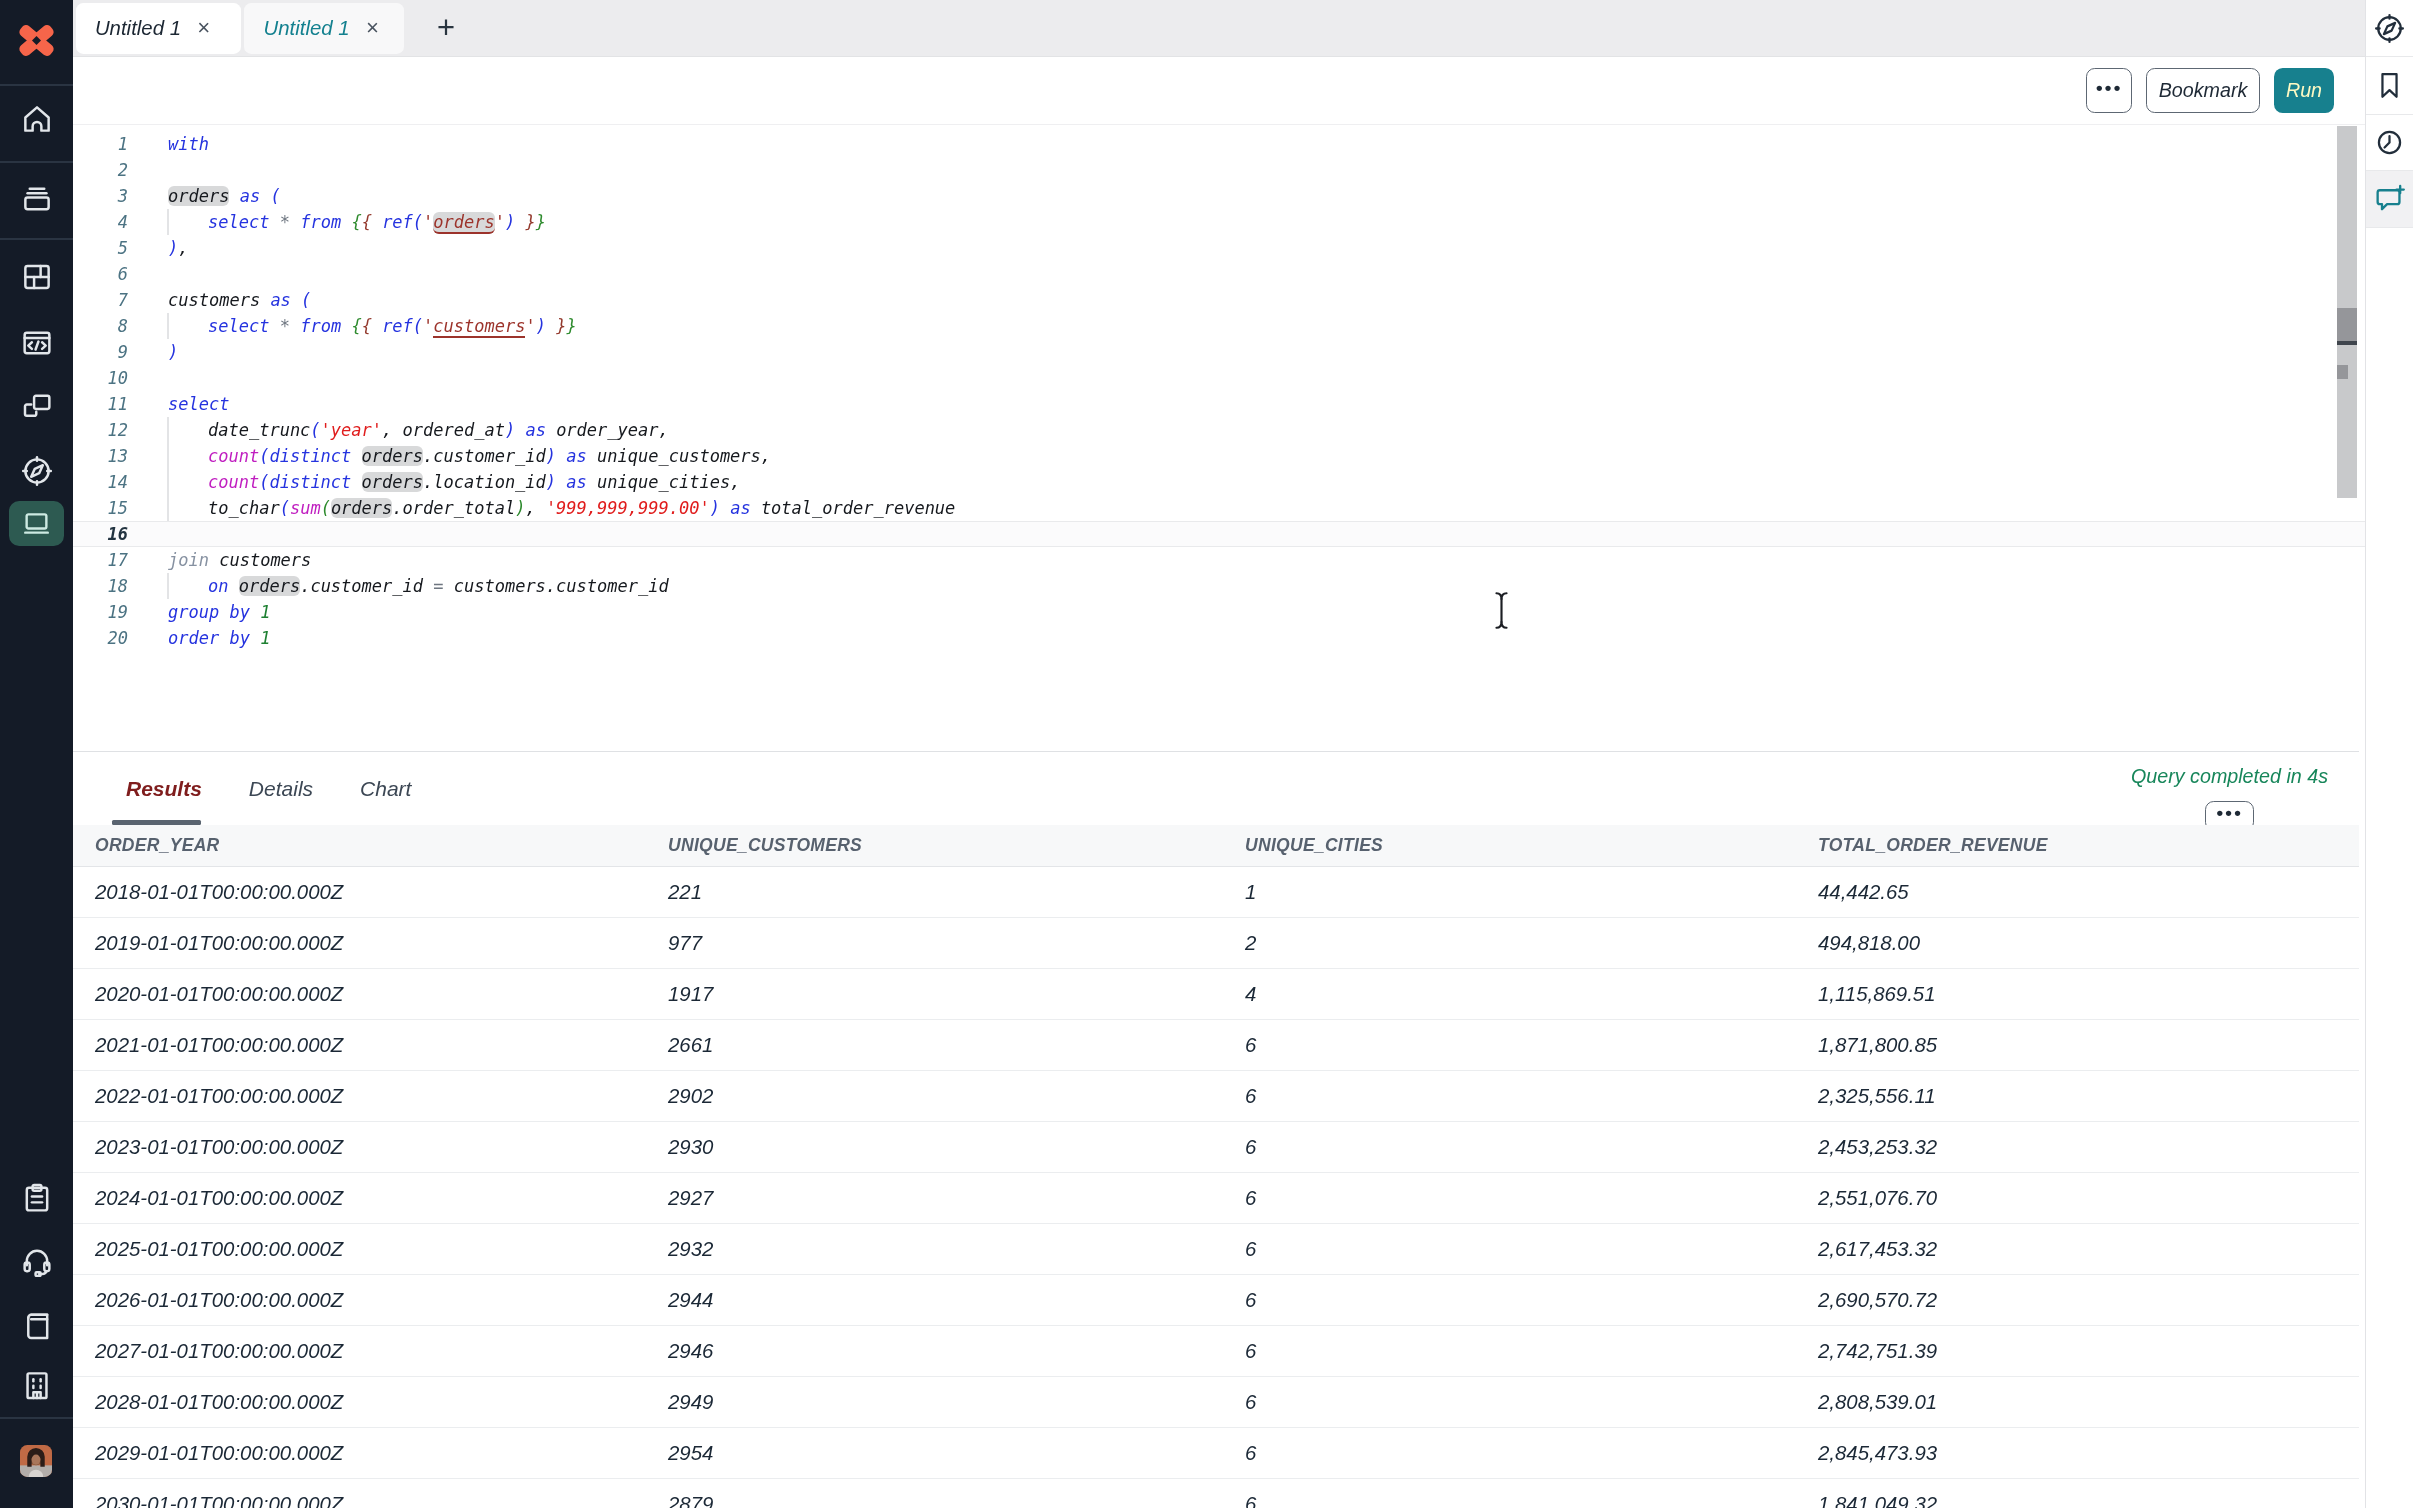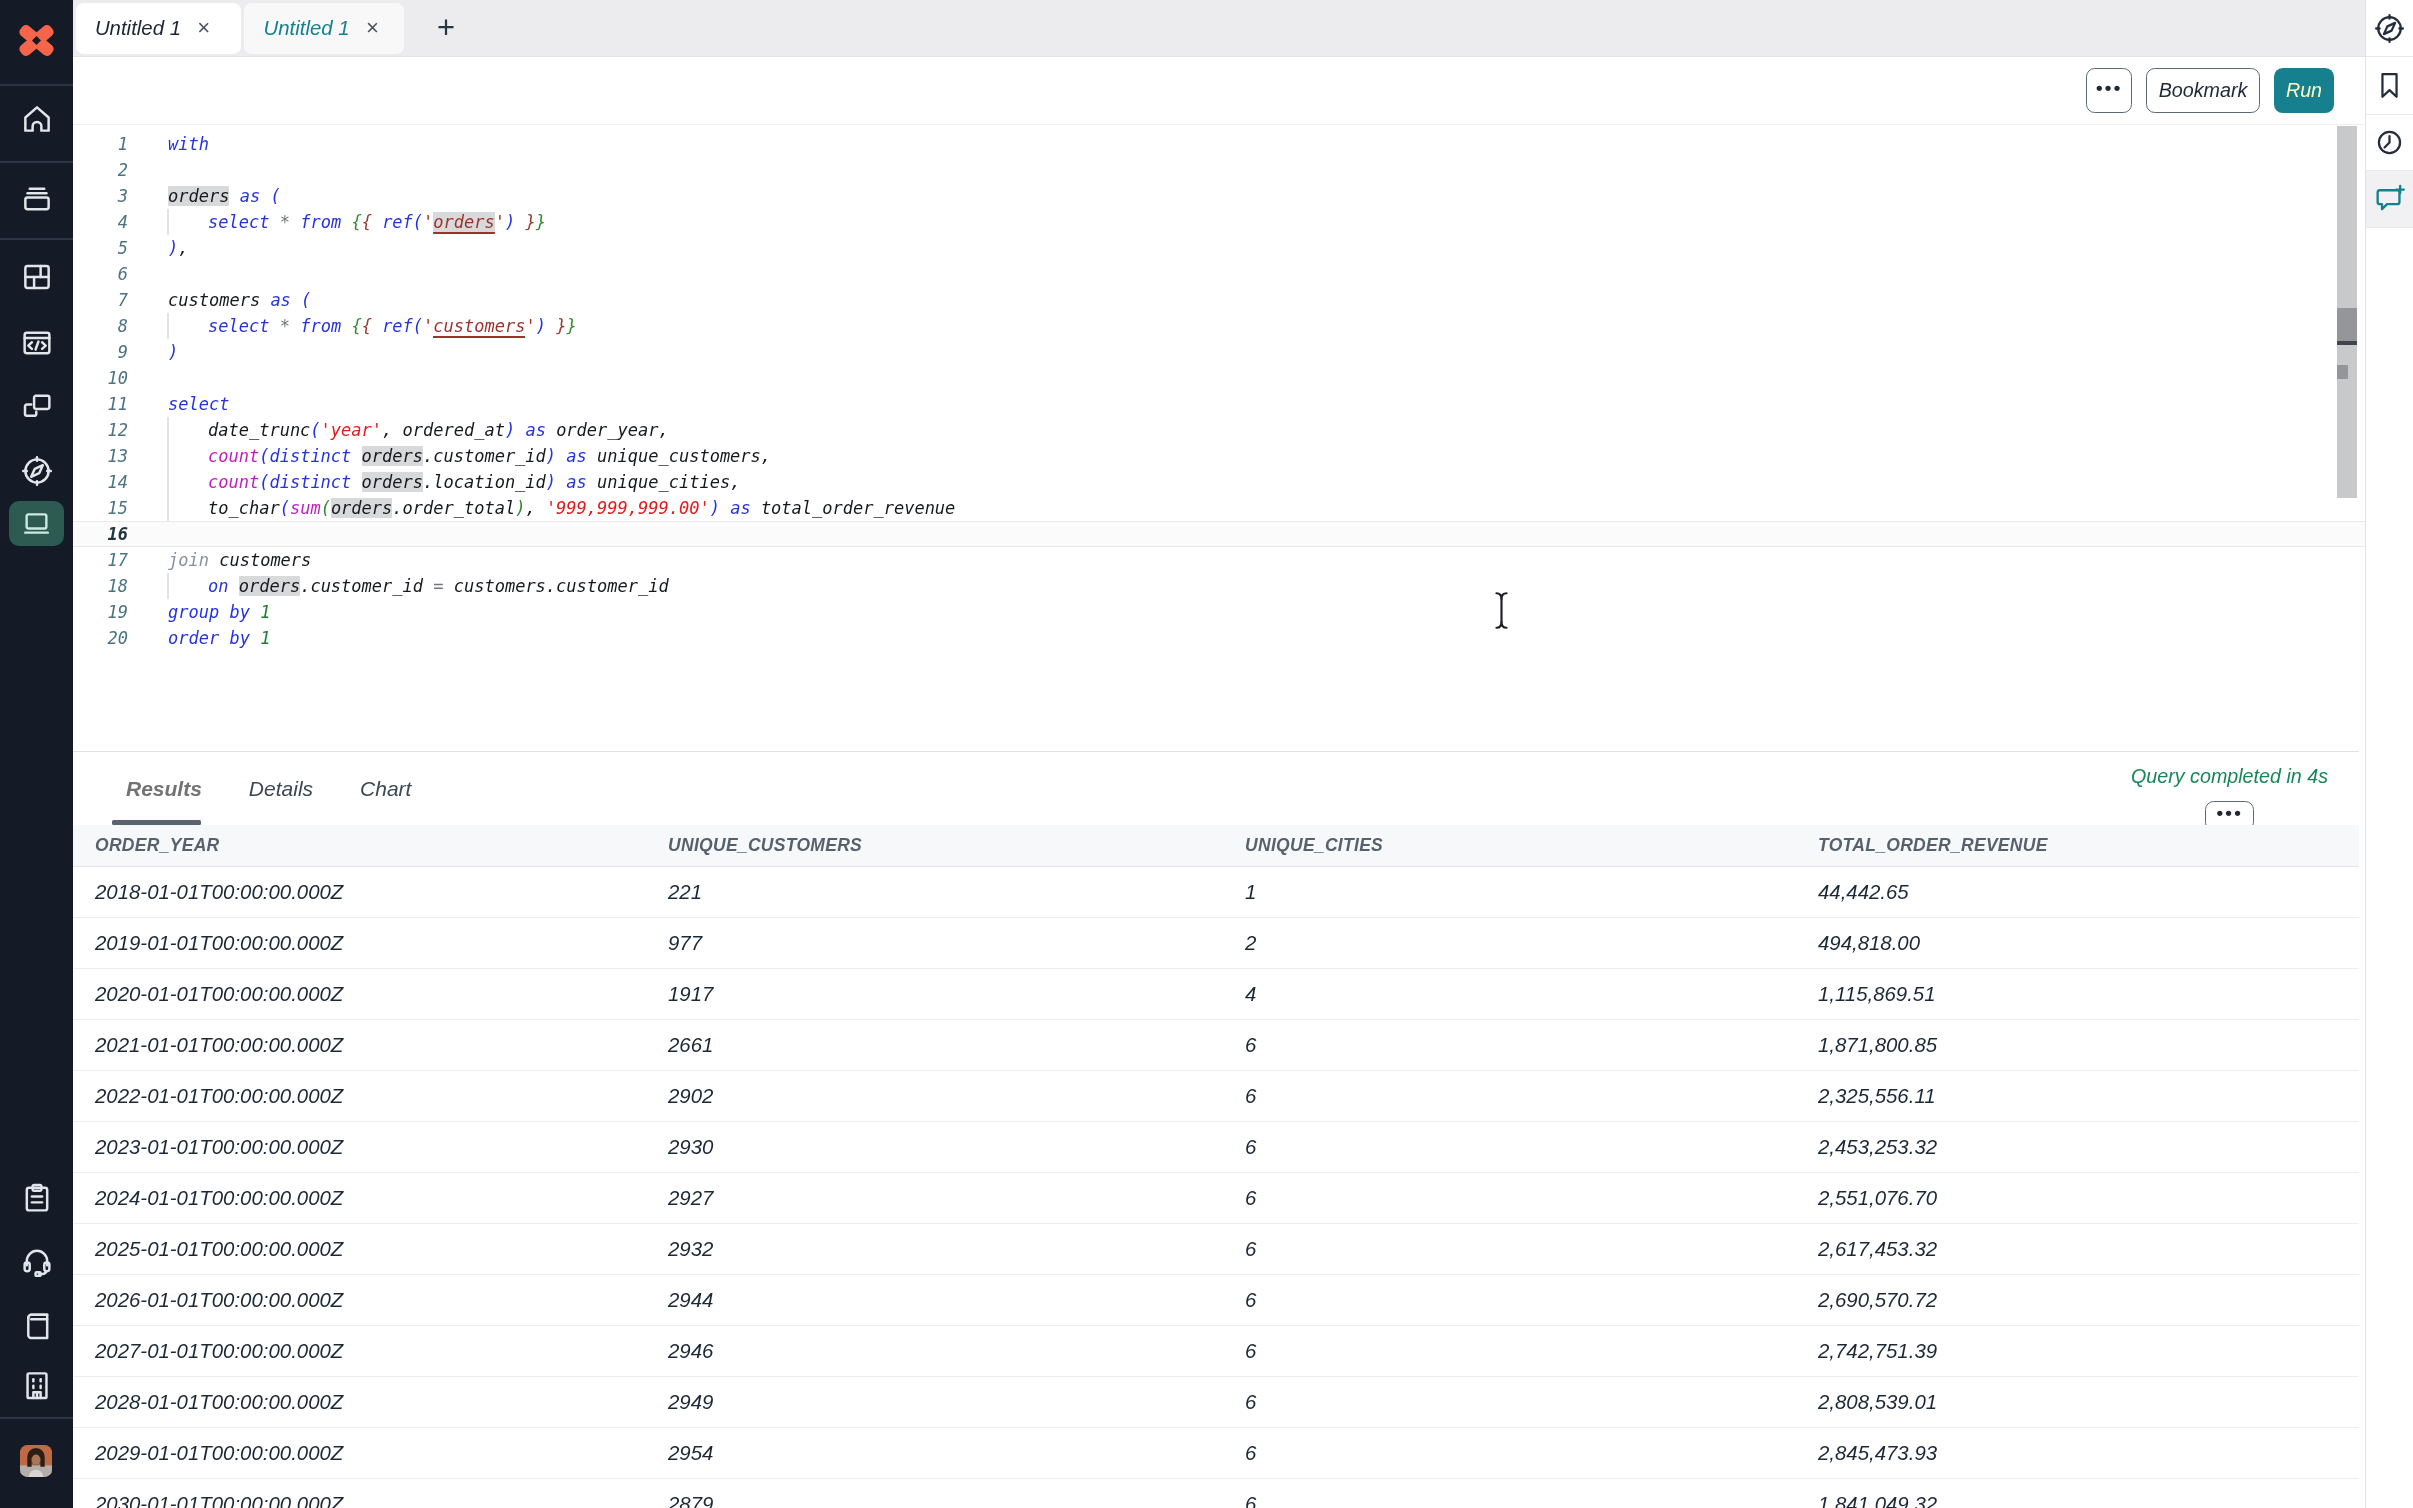--- a/index.html
+++ b/index.html
@@ -52,33 +52,33 @@
   .cl.active{background:#fbfbfc;border-top:0.7px solid #e9eaec;border-bottom:0.7px solid #e9eaec;line-height:25px;}
   .ln{width:55px;flex:none;text-align:right;color:#4c7383;}
   .cl.active .ln{color:#233441;font-weight:bold;}
   .lc{position:relative;margin-left:40px;white-space:pre;color:#15181d;flex:1;}
   .lc.guide::before{content:"";position:absolute;left:-0.7px;top:0;bottom:0;width:1.5px;background:#e3e4e6;}
   .indsp{display:inline-block;width:40px;}
   .kw{color:#2533df}.fn{color:#c01ec0}.str{color:#e01d1d}.op{color:#6e7680}.jn{color:#8691a1}
   .num{color:#1e8032}.p1{color:#2533df}.p2{color:#2e8b2e}.b1{color:#2e8b2e}.b2{color:#943a2e}.id{color:#15181d}
   .ref{color:#9c332b}
   .refu{color:#9c332b;border-bottom:2.2px solid #9c332b;padding-bottom:0.7px;}
-  .hl{background:#d8d9da;border-radius:1px;}
+  .hl{background:#d8d9da;border-radius:6px;}
   .caret{display:inline-block;width:2.2px;height:19.7px;background:#101418;vertical-align:-3.6px;margin:0 -0.7px;}
 
   
   .sb{position:absolute;background:#c8c9cb;}
   .sb-mark{position:absolute;background:#95969a;}
   .sb-line{position:absolute;background:#3f454d;}
 
   
   #results-strip{left:0;top:751px;width:2286px;height:74px;border-top:1.5px solid #dfe1e4;background:#fff;box-sizing:border-box;
                  display:flex;align-items:center;padding-left:53px;gap:47px;}
   .rtab{font-size:21px;color:#3c4754;}
-  .rtab.active{color:#737373;font-weight:700;}
+  .rtab.active{color:#7f1d1d;font-weight:700;}
   #rtab-underline{position:absolute;left:39px;top:68px;width:89px;height:5.1px;background:#5a6470;border-radius:1.5px;}
   #status-area{position:absolute;right:31px;top:0;height:73px;display:flex;align-items:center;gap:13px;flex-direction:column;}
   #status-text{font-size:19.7px;font-weight:500;color:#17865a;}
   #status-more{width:49px;height:45px;}
 
   
   #thead{left:0;top:825px;width:2286px;height:42px;background:#f7f8f9;border-bottom:1.5px solid #e3e5e8;box-sizing:border-box;
          display:grid;grid-template-columns:573px 577px 573px 1fr;align-items:center;}
   .thcell{padding-left:22px;font-size:17.5px;font-weight:700;color:#57616e;letter-spacing:0.3px;white-space:nowrap;}
   #tbody{left:0;top:867px;width:2286px;height:641px;overflow:hidden;}

